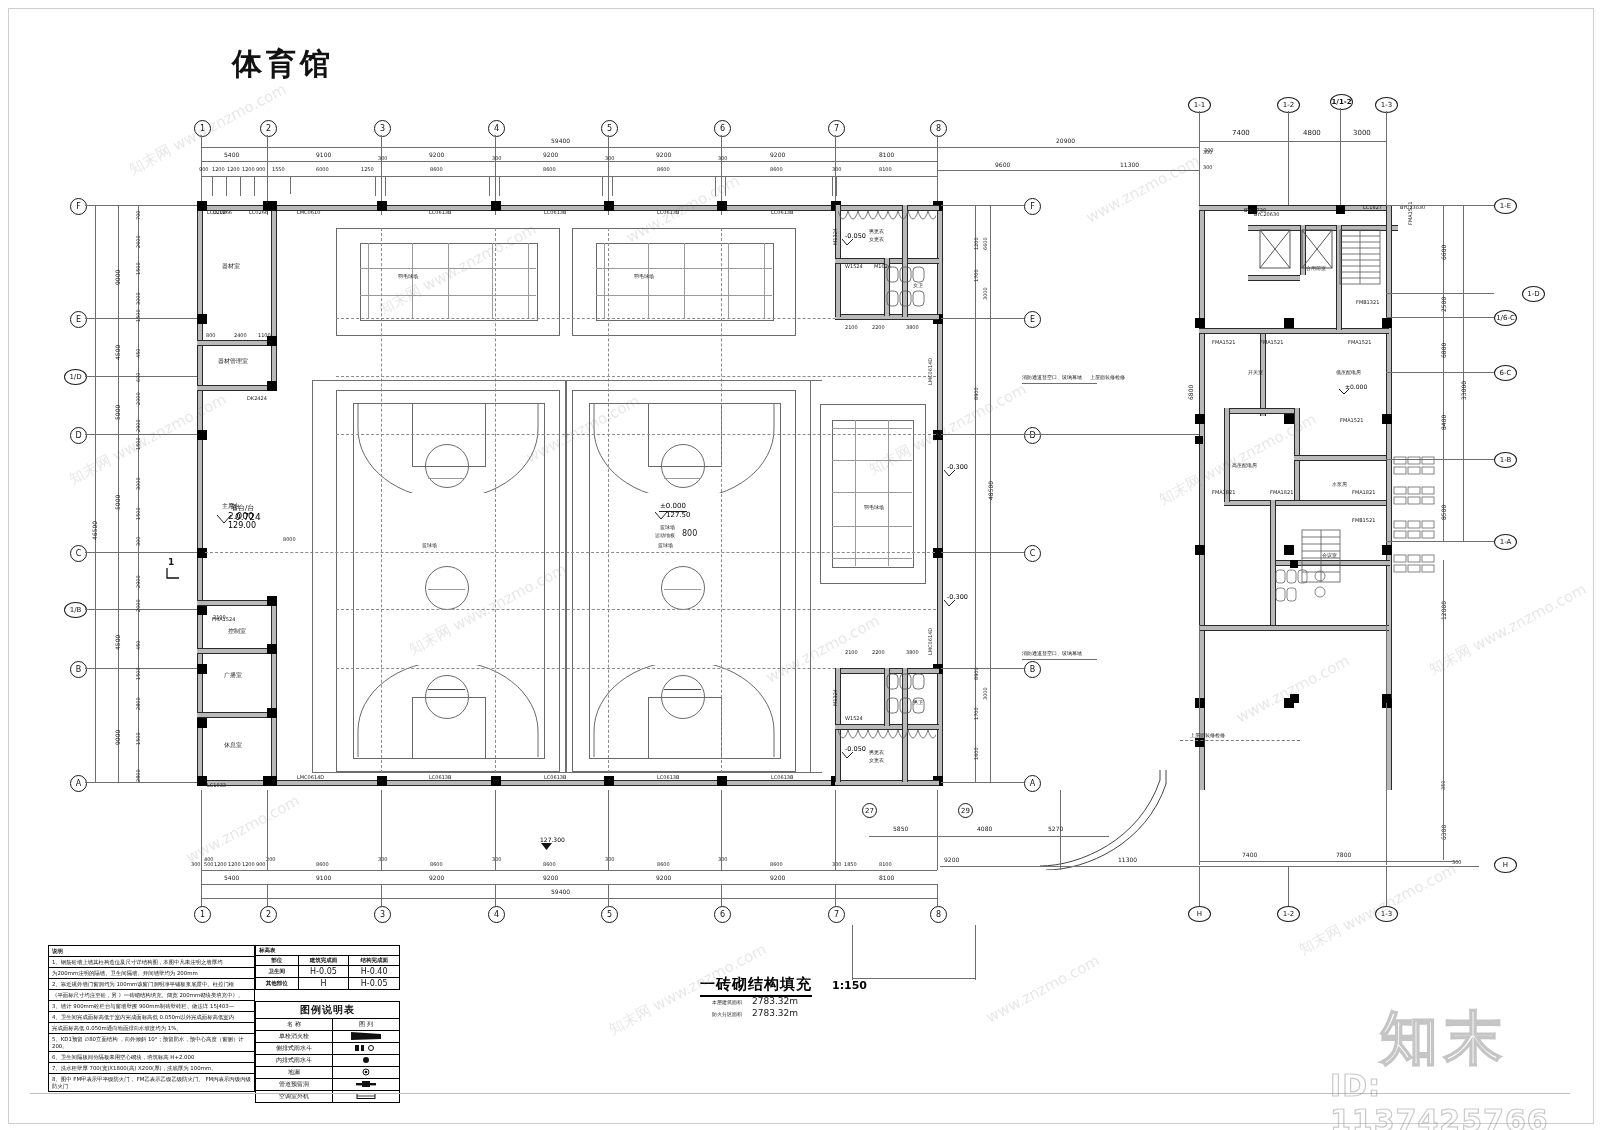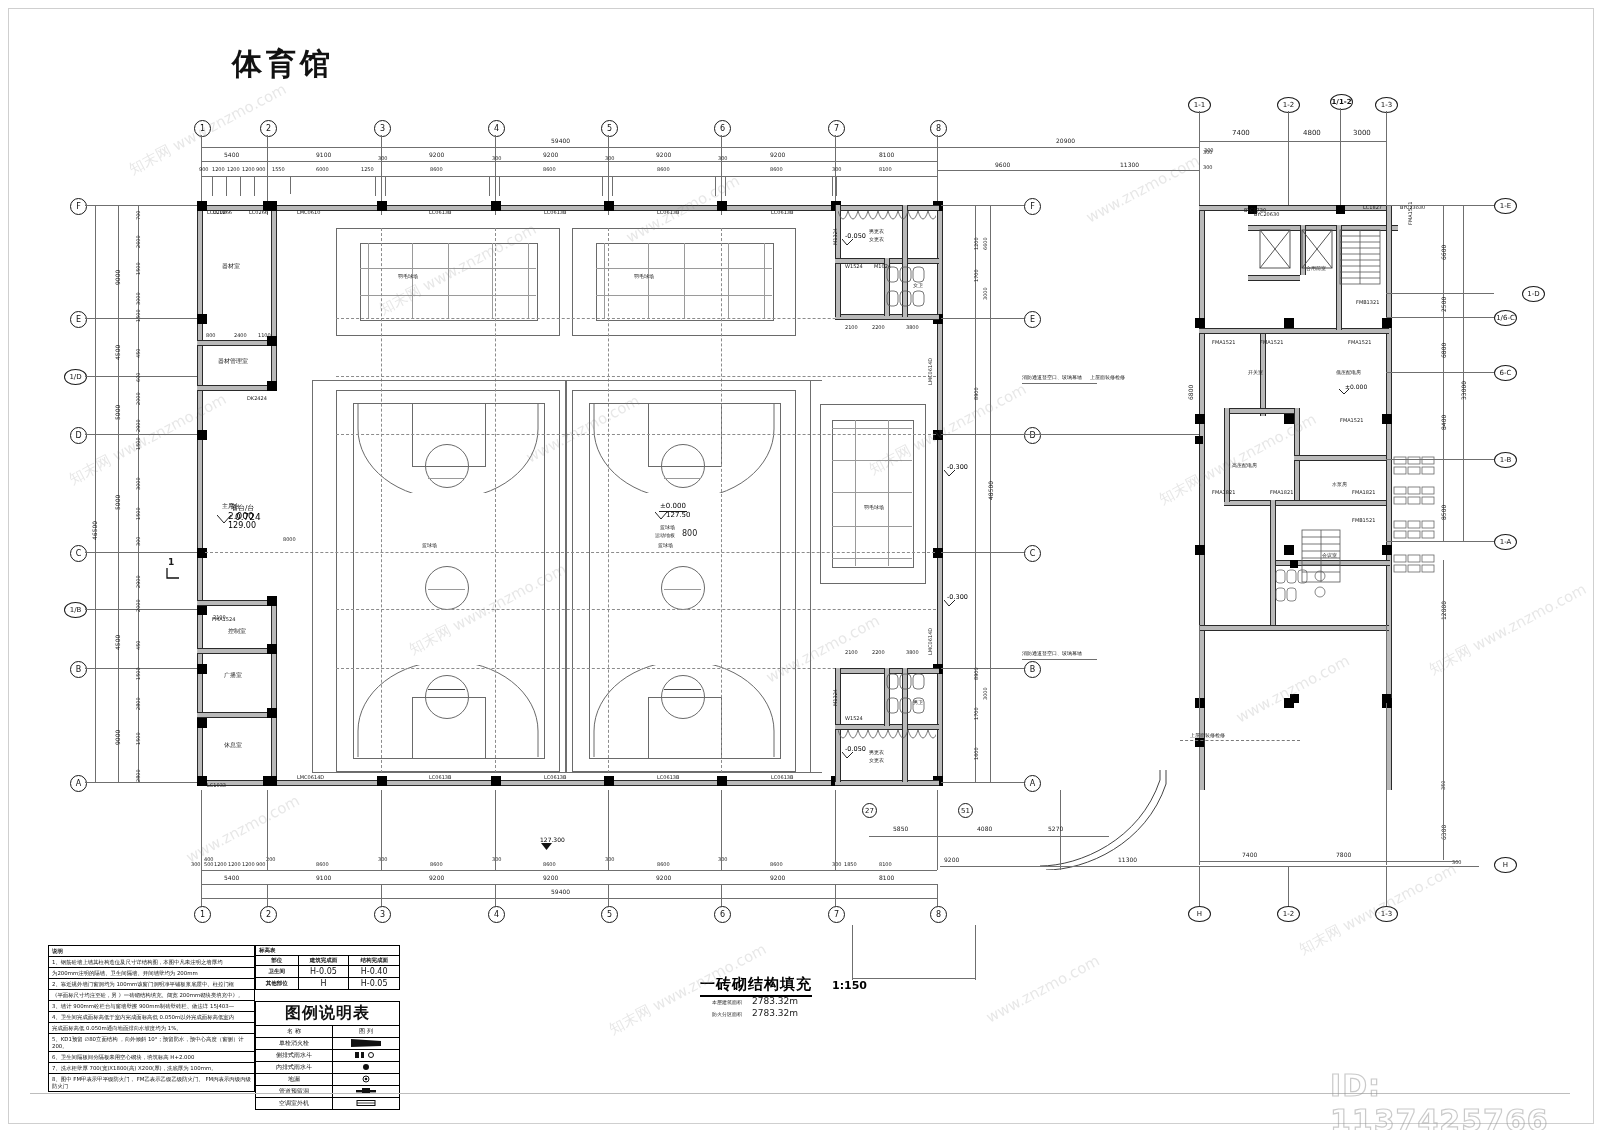--- a/index.html
+++ b/index.html
@@ -35,21 +35,21 @@
   .bubw{position:absolute;width:21px;height:14px;border:1px solid #1a1a1a;border-radius:50%;
        font-size:7px;display:flex;align-items:center;justify-content:center;background:#fff;color:#111;}
   
   table{border-collapse:collapse;}
   .notes{position:absolute;border:1px solid #000;background:#fff;}
   .notes td{border:1px solid #000;font-size:5.4px;padding:1.5px 3px;color:#111;}
   .eltab{position:absolute;border:1px solid #000;background:#fff;}
   .eltab td{border:1px solid #000;font-size:6px;padding:1px 3px;text-align:center;color:#111;}
   .legtab{position:absolute;border:1px solid #000;background:#fff;}
   .legtab td{border:1px solid #000;font-size:6px;padding:1px 4px;text-align:center;color:#111;}
-  .legtab .hd{font-size:16px;font-weight:700;letter-spacing:1px;}
+  .legtab .hd{font-size:10px;font-weight:700;letter-spacing:1px;}
   
   .elevmark{position:absolute;font-size:7px;white-space:nowrap;}
   .wm{position:absolute;color:rgba(120,120,120,.18);font-size:15px;transform:rotate(-28deg);white-space:nowrap;user-select:none;}
   .wmbig{position:absolute;color:transparent;-webkit-text-stroke:1.4px rgba(150,150,150,.55);
          font-size:58px;font-weight:700;letter-spacing:6px;}
   .wmid{position:absolute;color:transparent;-webkit-text-stroke:1.2px rgba(150,150,150,.5);
         font-size:30px;font-weight:700;letter-spacing:1px;}
   .courtline{position:absolute;border:1px solid #6a6a6a;}
   .circ{position:absolute;border:1px solid #6a6a6a;border-radius:50%;}
   .frame{position:absolute;border:1px solid #000;}
@@ -718,21 +718,21 @@
   <div class="t t6" style="left:1048px;top:826px;">5270</div>
   <div class="hthin" style="left:869px;top:836px;width:240px;"></div>
   <div class="t t6" style="left:1118px;top:857px;">11300</div>
   <div class="t t6" style="left:1242px;top:852px;">7400</div>
   <div class="t t6" style="left:1336px;top:852px;">7800</div>
   <div class="t" style="left:1452px;top:860px;">300</div>
   <div class="hthin" style="left:1199px;top:861px;width:260px;"></div>
   <div class="t t6" style="left:944px;top:857px;">9200</div>
 
   <div class="bub" style="left:862px;top:803px;width:13px;height:13px;font-size:7px;">27</div>
-  <div class="bub" style="left:958px;top:803px;width:13px;height:13px;font-size:7px;">51</div>
+  <div class="bub" style="left:958px;top:803px;width:13px;height:13px;font-size:7px;">29</div>
 
   <div class="bub" style="left:194px;top:906px;">1</div>
   <div class="bub" style="left:260px;top:906px;">2</div>
   <div class="bub" style="left:374px;top:906px;">3</div>
   <div class="bub" style="left:488px;top:906px;">4</div>
   <div class="bub" style="left:601px;top:906px;">5</div>
   <div class="bub" style="left:714px;top:906px;">6</div>
   <div class="bub" style="left:828px;top:906px;">7</div>
   <div class="bub" style="left:930px;top:906px;">8</div>
   <div class="bubw" style="left:1188px;top:906px;">H</div>
@@ -949,15 +949,16 @@
   <div class="wm" style="left:1230px;top:680px;">www.znzmo.com</div>
   <div class="wm" style="left:180px;top:820px;">www.znzmo.com</div>
   <div class="wm" style="left:600px;top:980px;">知末网  www.znzmo.com</div>
   <div class="wm" style="left:980px;top:980px;">www.znzmo.com</div>
   <div class="wm" style="left:1290px;top:900px;">知末网  www.znzmo.com</div>
   <div class="wm" style="left:520px;top:420px;">www.znzmo.com</div>
   <div class="wm" style="left:60px;top:430px;">知末网  www.znzmo.com</div>
   <div class="wm" style="left:760px;top:640px;">www.znzmo.com</div>
   <div class="wm" style="left:1420px;top:620px;">知末网  www.znzmo.com</div>
 
+  <div class="wmbig" style="left:1380px;top:1000px;">知末</div>
   <div class="wmid" style="left:1330px;top:1068px;">ID: 1137425766</div>
 
 </div>
 
 </body></html>

